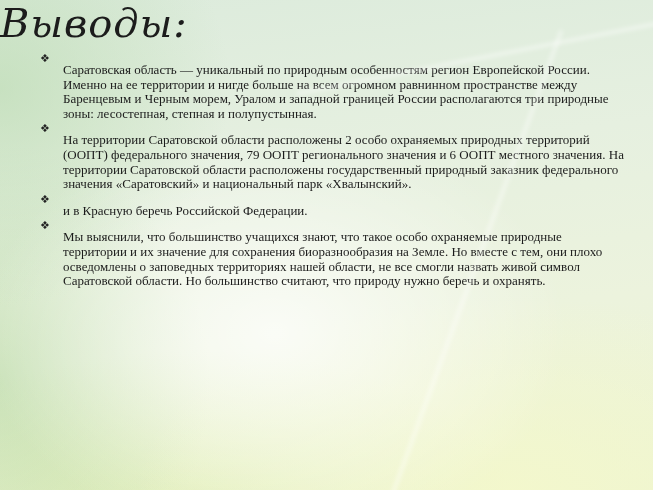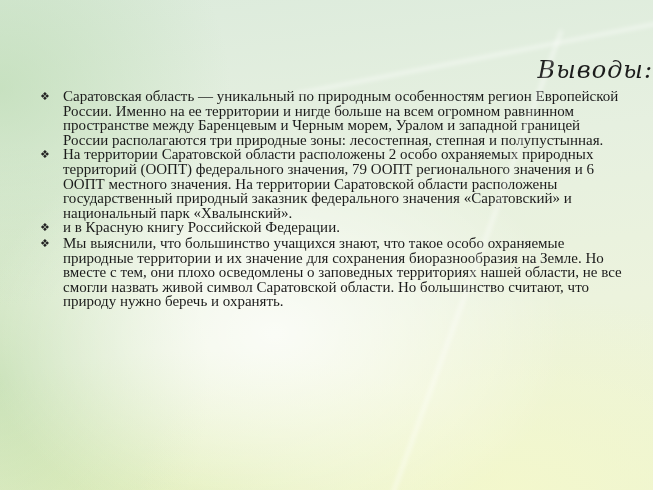--- a/index.html
+++ b/index.html
@@ -37,26 +37,25 @@
   }
   .streak-diag {
     top: 30px;
     left: 560px;
     width: 3px;
     height: 560px;
     transform: rotate(20deg);
     transform-origin: top left;
   }
   .title {
-    margin-top: 56px;
-    text-align: right;
+    text-align: left;
     font-family: "DejaVu Serif", serif;
     font-style: italic;
     font-weight: 500;
-    font-size: 24px;
+    font-size: 40px;
     letter-spacing: 1px;
     color: #1c1c1c;
   }
   .bullets {
     list-style: none;
     margin: 5px 0 0 0;
     padding: 0 28px 0 40px;
   }
   .bullet {
     display: flex;
@@ -65,22 +64,23 @@
   .marker {
     flex: 0 0 23px;
     font-family: "DejaVu Sans", sans-serif;
     font-size: 11px;
     line-height: 14.6px;
     padding-top: 1px;
     color: #222;
   }
   .content {
     flex: 1 1 auto;
-    font-size: 15px;
+    font-size: 13px;
     line-height: 14.6px;
+    margin-top: 12px;
   }
   .content p {
     margin: 0;
   }
   .content p + p {
     margin-top: 4px;
   }
 </style>
 </head>
 <body>
@@ -100,21 +100,21 @@
     </li>
     <li class="bullet">
       <span class="marker">❖</span>
       <div class="content">
         <p>На территории Саратовской области расположены 2 особо охраняемых природных территорий (ООПТ) федерального значения, 79 ООПТ регионального значения и 6 ООПТ местного значения. На территории Саратовской области расположены государственный природный заказник федерального значения «Саратовский» и национальный парк «Хвалынский».</p>
       </div>
     </li>
     <li class="bullet">
       <span class="marker">❖</span>
       <div class="content">
-        <p>и в Красную книгу Российской Федерации.</p>
+        <p>и в Красную беречь Российской Федерации.</p>
       </div>
     </li>
     <li class="bullet">
       <span class="marker">❖</span>
       <div class="content">
         <p>Мы выяснили, что большинство учащихся знают, что такое особо охраняемые природные территории и их значение для сохранения биоразнообразия на Земле.  Но вместе с тем, они плохо осведомлены о заповедных территориях нашей области, не все смогли назвать живой символ Саратовской области. Но большинство считают, что природу нужно беречь и охранять.</p>
       </div>
     </li>
   </ul>
 </div>

